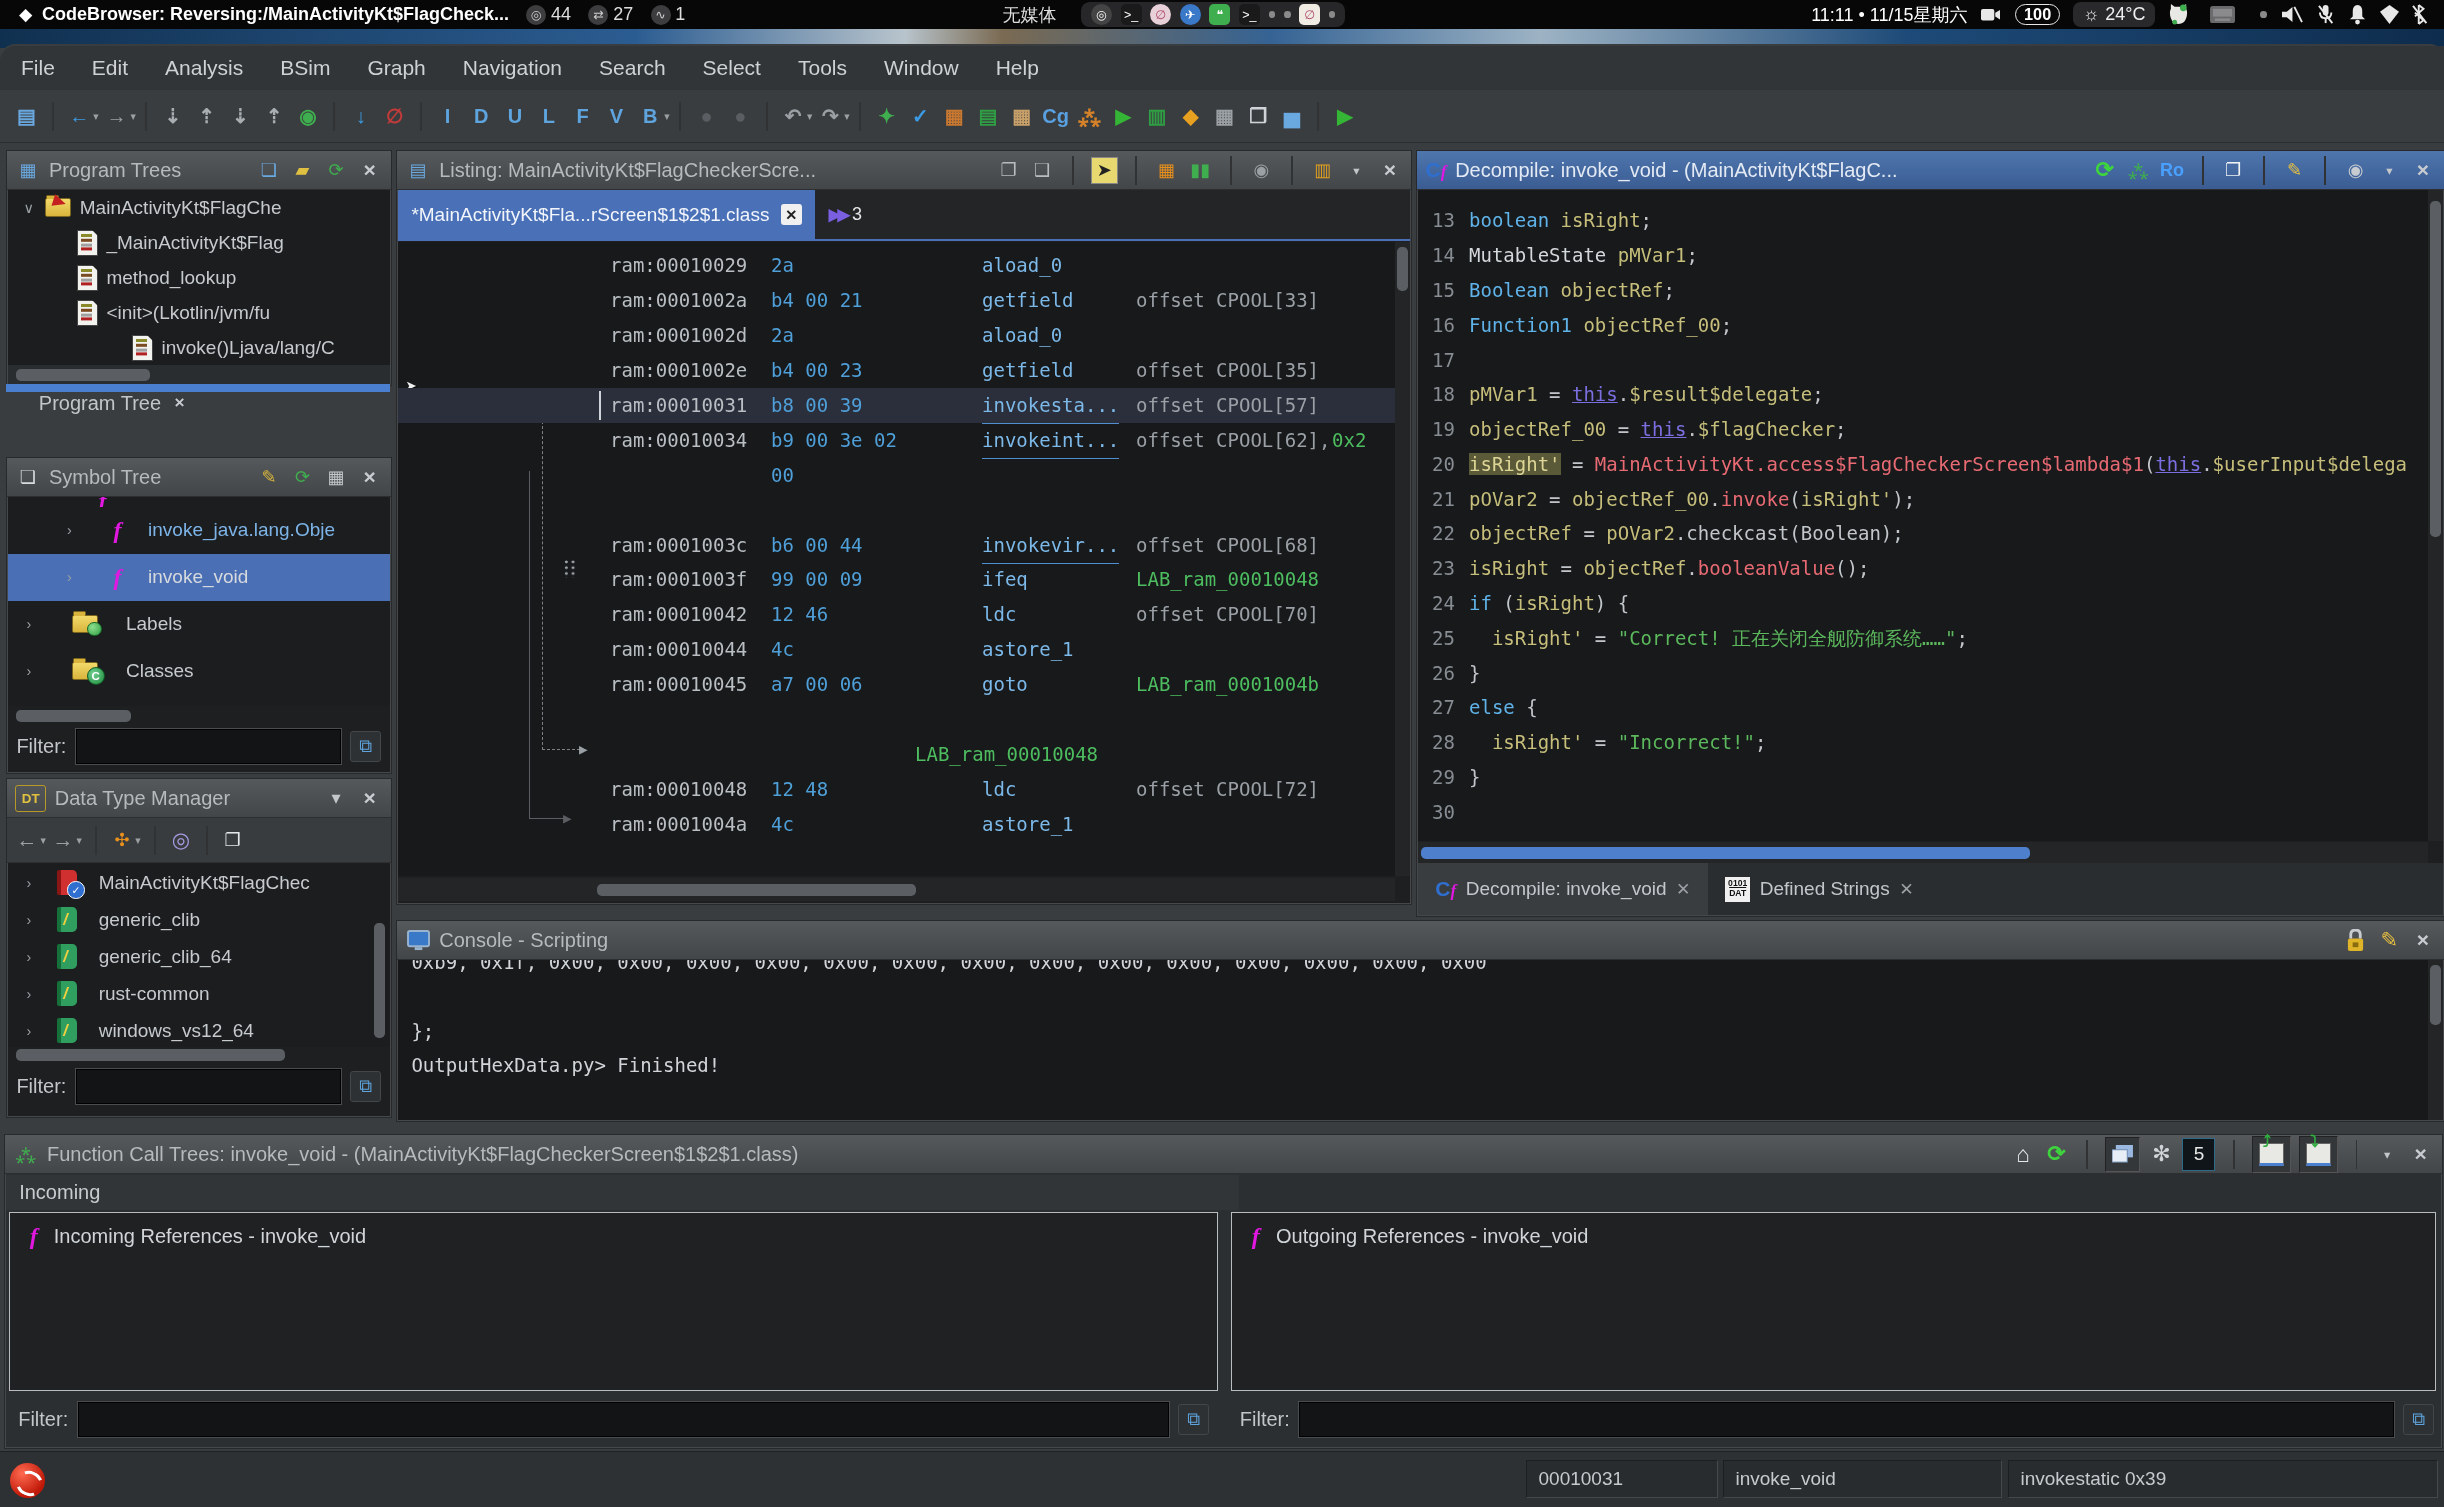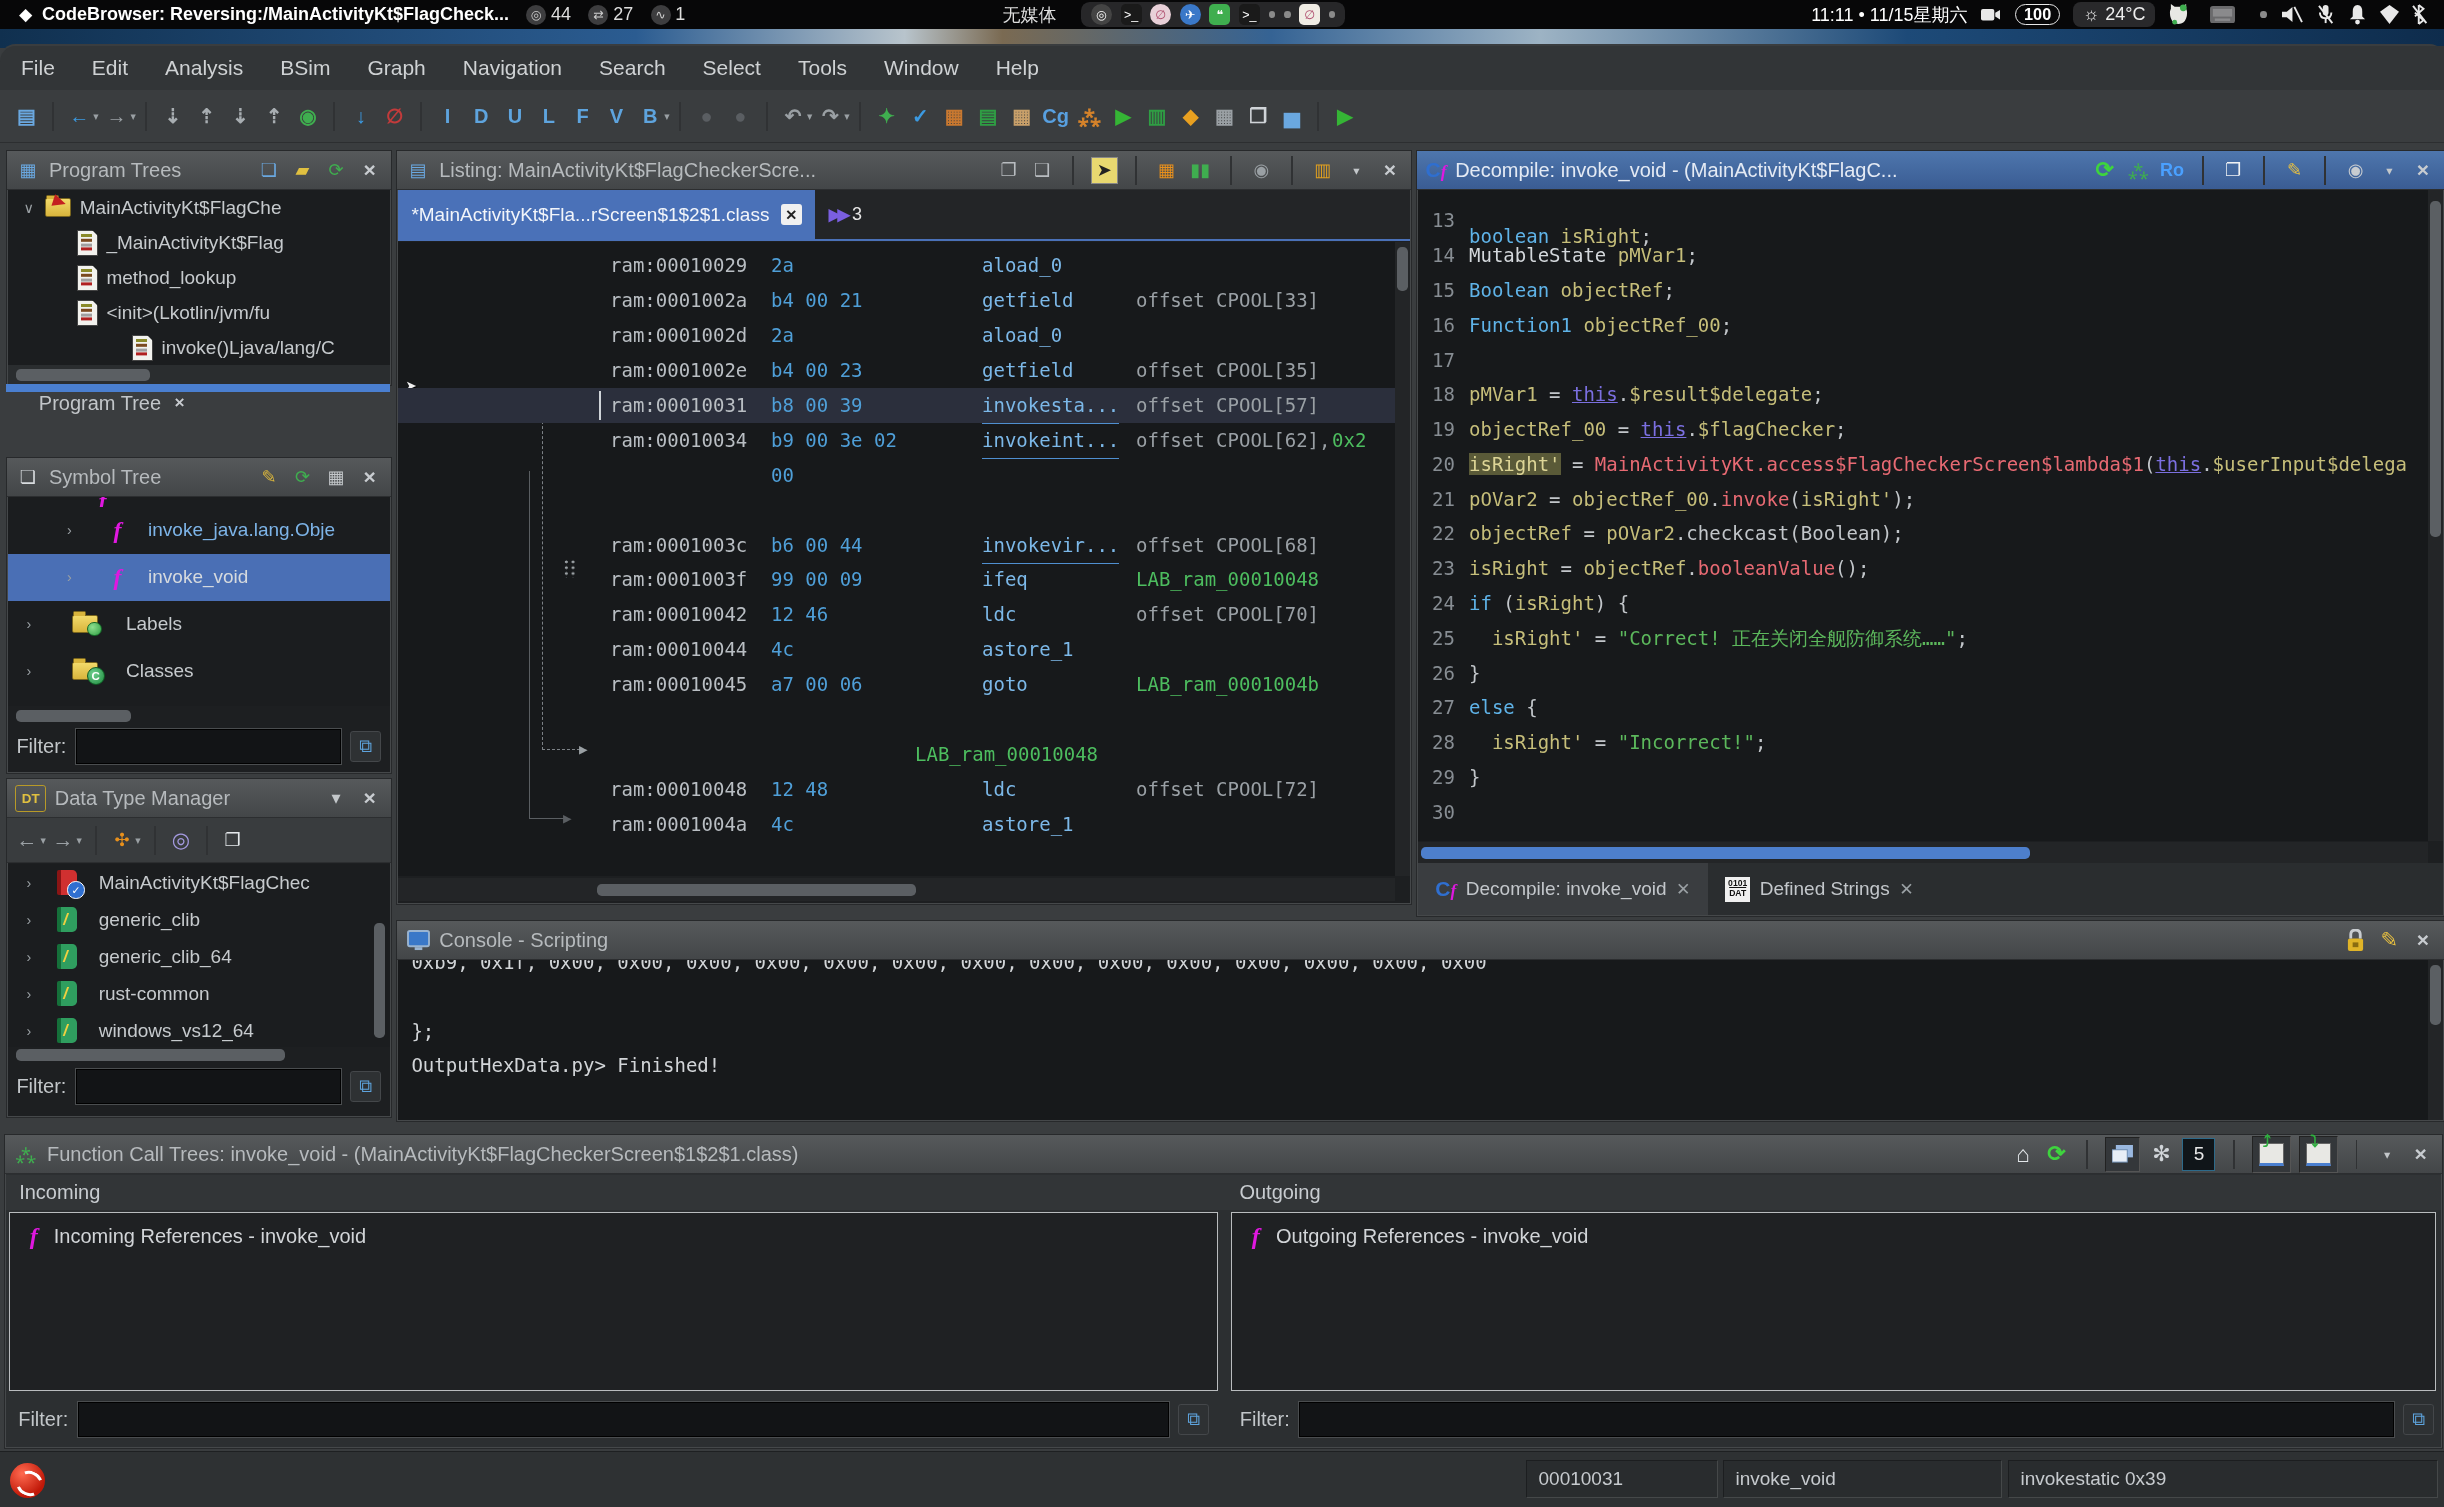--- a/index.html
+++ b/index.html
@@ -570,21 +570,21 @@
       <span class="hic" style="color:#f0f2f4;">❐</span>
       <span class="tbsep"></span>
       <span class="hic" style="color:#e8c040;">✎</span>
       <span class="tbsep"></span>
       <span class="hic" style="color:#c8ccd0;">◉</span>
       <span class="hic" style="font-size:12.5px;">▾</span>
       <span class="hic hx">×</span>
     </div>
     <div class="abs mono" style="left:1px;right:16.3px;top:39px;height:651px;background:#17191b;overflow:hidden;" id="decompbody">
         <div class="dnum mono" style="top: 13.4px; left: 0px;">13</div>
-        <div class="dline" style="top: 13.4px; left: 51px; margin-top: 16px;"><span class="ck">boolean</span><span class="cp"> </span><span class="cv">isRight</span><span class="cp">;</span></div>
+        <div class="dline" style="top: 13.4px; left: 51px;"><span class="ck">boolean</span><span class="cp"> </span><span class="cv">isRight</span><span class="cp">;</span></div>
         <div class="dnum mono" style="top: 48px; left: 0px;">14</div>
         <div class="dline" style="top: 48px; left: 51px;"><span class="ct">MutableState</span><span class="cp"> </span><span class="cv">pMVar1</span><span class="cp">;</span></div>
         <div class="dnum mono" style="top: 83px; left: 0px;">15</div>
         <div class="dline" style="top: 83px; left: 51px;"><span class="ck">Boolean</span><span class="cp"> </span><span class="cv">objectRef</span><span class="cp">;</span></div>
         <div class="dnum mono" style="top: 118px; left: 0px;">16</div>
         <div class="dline" style="top: 118px; left: 51px;"><span class="ck">Function1</span><span class="cp"> </span><span class="cv">objectRef_00</span><span class="cp">;</span></div>
         <div class="dnum mono" style="top: 153px; left: 0px;">17</div>
         <div class="dline" style="top: 153px; left: 51px;"></div>
         <div class="dnum mono" style="top: 187px; left: 0px;">18</div>
         <div class="dline" style="top: 187px; left: 51px;"><span class="cv">pMVar1</span><span class="cp"> = </span><span class="cthis">this</span><span class="cp">.</span><span class="cv">$result$delegate</span><span class="cp">;</span></div>
@@ -685,23 +685,20 @@
       <span class="sunken" style="width:37px;height:35px;">
           <span class="bookic dn"></span>
         </span>
       <span class="tbsep"></span>
       <span class="hic" style="font-size:12.5px;">▾</span>
       <span class="hic hx">×</span>
     </div>
     <div class="iostrip" style="left:1px;top:40px;width:1220px;height:35px;padding-left:13.4px;">
         <span>Incoming</span>
       </div>
-    <div class="iostrip" style="left:1225px;top:40px;right:1px;height:35px;padding-left:9.6px;">
-        <span>Outgoing</span>
-      </div>
     <div class="refpane" style="left:3.8px;top:77px;width:1207px;height:177px;">
       <div class="refrow">
           <span class="fico">f</span>
           <span>Incoming References - invoke_void</span>
         </div>
     </div>
     <div class="refpane" style="left:1226px;top:77px;right:5.8px;height:177px;">
       <div class="refrow">
           <span class="fico">f</span>
           <span>Outgoing References - invoke_void</span>

